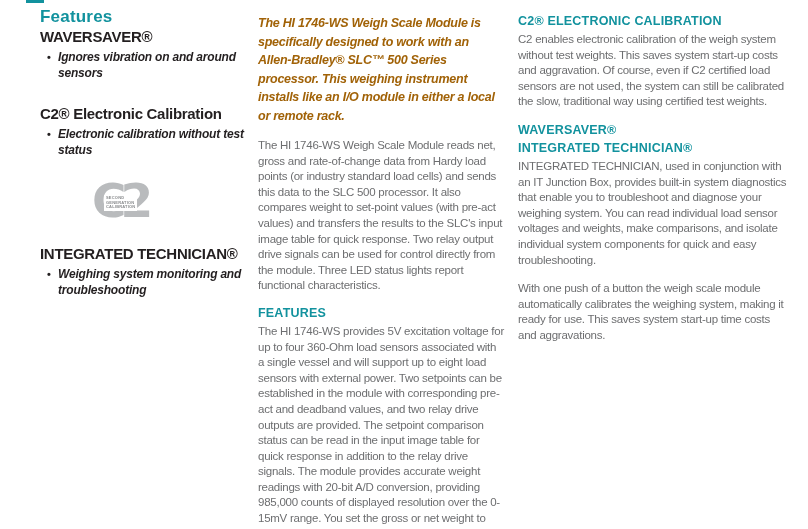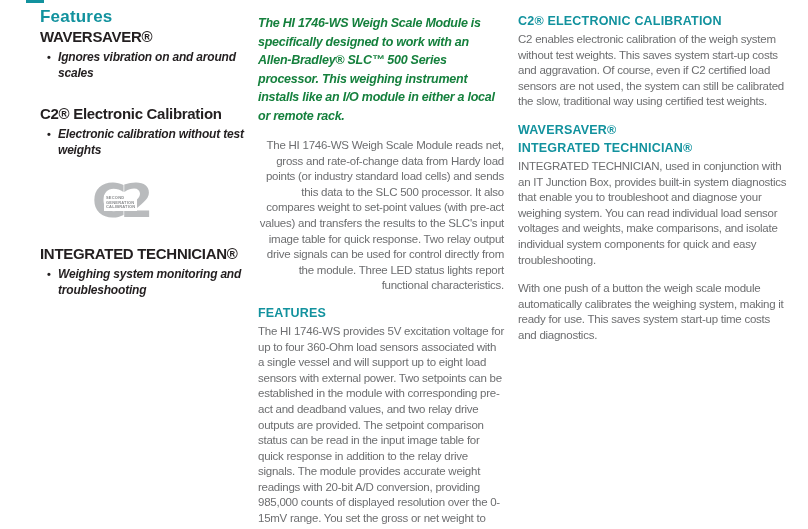--- a/index.html
+++ b/index.html
@@ -67,28 +67,28 @@
     font-size:4px;line-height:4.5px;color:#8a8c8e;
     font-weight:700;letter-spacing:.2px;
   }
 
   
   .col-mid{
     position:absolute;left:258px;top:14px;width:246px;
   }
   .intro{
     font-size:12.5px;font-weight:700;font-style:italic;
-    color:#15803d;line-height:18.5px;letter-spacing:-.25px;
+    color:#a16207;line-height:18.5px;letter-spacing:-.25px;
     margin:0;
   }
   .body-text{
     font-size:11.5px;color:#6d6e70;line-height:15.6px;
     letter-spacing:-.25px;margin:0;
   }
-  .mid-p1{margin-top:13px;text-align:right;}
+  .mid-p1{margin-top:13px;}
   .mid-features-h{
     font-size:12.5px;font-weight:800;color:#12929e;
     letter-spacing:.2px;margin:12px 0 4px 0;
   }
 
   
   .col-right{
     position:absolute;left:518px;top:14px;width:284px;
   }
   .r-heading{
@@ -105,26 +105,26 @@
 
 <div class="page">
 
   <div class="edge-mark"></div>
 
   <div class="col-left">
     <h1 class="features-title">Features</h1>
 
     <h2 class="feat-heading">WAVERSAVER®</h2>
     <ul class="feat-bullets">
-      <li>Ignores vibration on and around scales</li>
+      <li>Ignores vibration on and around sensors</li>
     </ul>
 
     <h2 class="feat-heading sp-1">C2® Electronic Calibration</h2>
     <ul class="feat-bullets">
-      <li>Electronic calibration without test weights</li>
+      <li>Electronic calibration without test status</li>
     </ul>
 
     <div class="c2-logo">
       <div class="c2-glyph">C2</div>
       <div class="c2-minitext">
         <div>SECOND</div>
         <div>GENERATION</div>
         <div>CALIBRATION</div>
       </div>
     </div>
@@ -146,16 +146,16 @@
   <div class="col-right">
 
     <h3 class="r-heading">C2® ELECTRONIC CALIBRATION</h3>
     <p class="r-body">C2 enables electronic calibration of the weigh system without test weights. This saves system start-up costs and aggravation. Of course, even if C2 certified load sensors are not used, the system can still be calibrated the slow, traditional way using certified test weights.</p>
 
     <h3 class="r-heading">WAVERSAVER®</h3>
 
     <h3 class="r-heading">INTEGRATED TECHNICIAN®</h3>
     <p class="r-body">INTEGRATED TECHNICIAN, used in conjunction with an IT Junction Box, provides built-in system diagnostics that enable you to troubleshoot and diagnose your weighing system. You can read individual load sensor voltages and weights, make comparisons, and isolate individual system components for quick and easy troubleshooting.</p>
 
-    <p class="r-body">With one push of a button the weigh scale module automatically calibrates the weighing system, making it ready for use. This saves system start-up time costs and diagnostics.</p>
+    <p class="r-body">With one push of a button the weigh scale module automatically calibrates the weighing system, making it ready for use. This saves system start-up time costs and aggravations.</p>
   </div>
 
 </div>
 
 </body></html>

